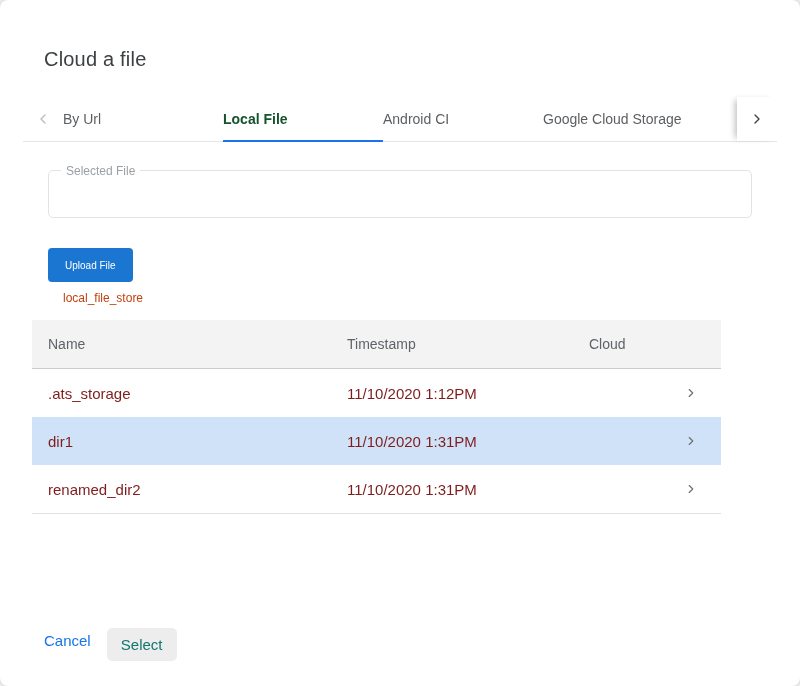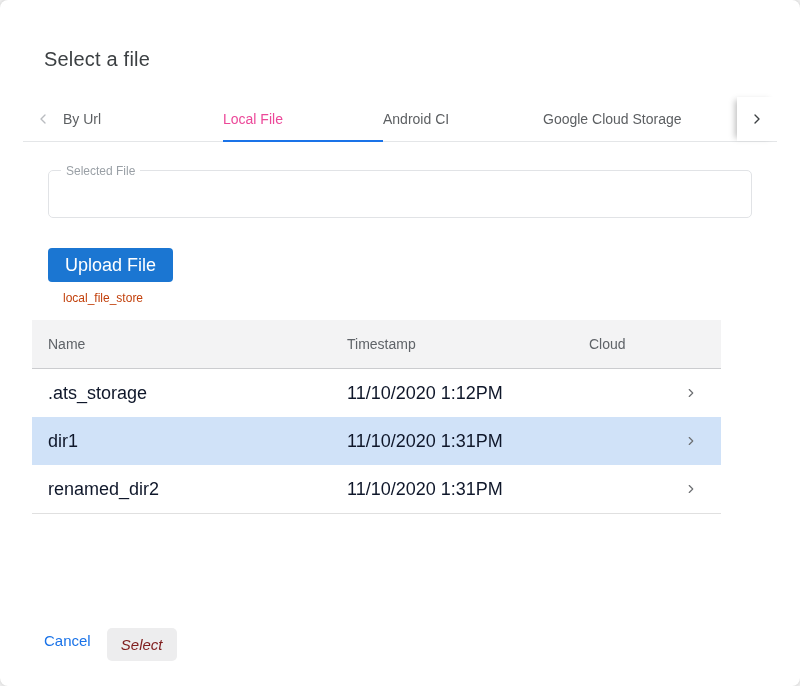--- a/index.html
+++ b/index.html
@@ -10,57 +10,57 @@
   }
   
   .dlg-title { position:absolute; left:44px; top:48px; font-size:20px; color:#3c4043; letter-spacing:.2px; }
 
   
   .tabbar { position:absolute; left:23px; right:23px; top:97px; height:45px; display:flex; align-items:stretch; border-bottom:1px solid #e4e6e8; }
   .tab-pag { width:40px; display:flex; align-items:center; justify-content:center; background:#fff; }
   .tab-pag.right { position:absolute; right:0; top:0; bottom:0; box-shadow:-5px 0 6px -3px rgba(0,0,0,.25); z-index:2; }
   .tab { display:flex; align-items:center; justify-content:flex-start; font-size:14px; color:#5c5f62; cursor:pointer; }
   .tab.w160 { width:160px; } .tab.w200 { width:200px; }
-  .tab.active { color:#ec4899; font-weight:normal; }
+  .tab.active { color:#14532d; font-weight:bold; }
   .tab-ink { position:absolute; left:200px; bottom:-1px; width:160px; height:2px; background:#1a73e8; }
   .chev { stroke:#3c4043; stroke-width:2; fill:none; stroke-linecap:round; stroke-linejoin:round; }
   .chev.dim { stroke:#b9bcc0; }
   .chev.row { stroke:#6d6f72; }
 
   
   .field { position:absolute; left:48px; top:170px; width:704px; height:48px; border:1px solid #e1e3e6; border-radius:5px; }
   .field-label { position:absolute; left:12px; top:-7px; background:#fff; padding:0 5px; font-size:12px; color:#9aa0a6; }
   .field-input { position:absolute; inset:0; border:none; outline:none; background:transparent; font-size:14px; padding:0 16px; color:#202124; width:100%; height:100%; }
 
   
-  .upload-btn { position:absolute; left:48px; top:248px; height:34px; padding:0 17px; background:#1b76d2; color:#fff; border:none; border-radius:4px; font-size:18px; font-family:inherit; cursor:pointer; }
+  .upload-btn { position:absolute; left:48px; top:248px; height:34px; padding:0 17px; background:#1b76d2; color:#fff; border:none; border-radius:4px; font-size:10px; font-family:inherit; cursor:pointer; }
   .breadcrumb { position:absolute; left:63px; top:291px; font-size:12px; color:#c2410c; cursor:pointer; }
 
   
   .ftable { position:absolute; left:32px; top:320px; width:689px; border-bottom:1px solid #e0e0e0; }
   .trow { display:grid; grid-template-columns:299px 242px 88px 60px; align-items:center; height:48px; background:#fff; }
   .trow.head { height:49px; background:#f3f3f4; border-bottom:1px solid #cbcccf; }
   .trow.selected { background:#d0e2f8; }
-  .tcell { padding-left:16px; font-size:18px; color:#0f172a; overflow:hidden; white-space:nowrap; }
+  .tcell { padding-left:16px; font-size:15px; color:#7f1d1d; overflow:hidden; white-space:nowrap; }
   .trow.head .tcell { font-size:14px; color:#5f6368; }
   .tcell.chevcell { display:flex; justify-content:center; padding:0; cursor:pointer; }
   .trow:not(.head) { cursor:pointer; }
 
   
   .actions { position:absolute; left:44px; top:628px; display:flex; align-items:flex-start; gap:16px; }
   .cancel-btn { background:none; border:none; color:#1a73e8; font-size:15px; font-family:inherit; padding:4px 0; cursor:pointer; }
   .select-btn { min-width:70px; height:33px; border:none; border-radius:5px; font-size:15px; font-family:inherit; padding:0 14px; }
-  .select-btn.disabled { background:#ededee; color:#7f1d1d; cursor:default;font-style:italic; }
+  .select-btn.disabled { background:#ededee; color:#0f766e; cursor:default; }
 </style>
 </head>
 <body>
 
 <div class="dialog">
 
-  <div class="dlg-title">Select a file</div>
+  <div class="dlg-title">Cloud a file</div>
 
   <div class="tabbar">
     <div class="tab-pag">
       <svg width="16" height="16" viewBox="0 0 24 24">
           <polyline class="chev dim" points="15 6 9 12 15 18"></polyline>
         </svg>
     </div>
     <div class="tab w160">
       <span>By Url</span>
     </div>

